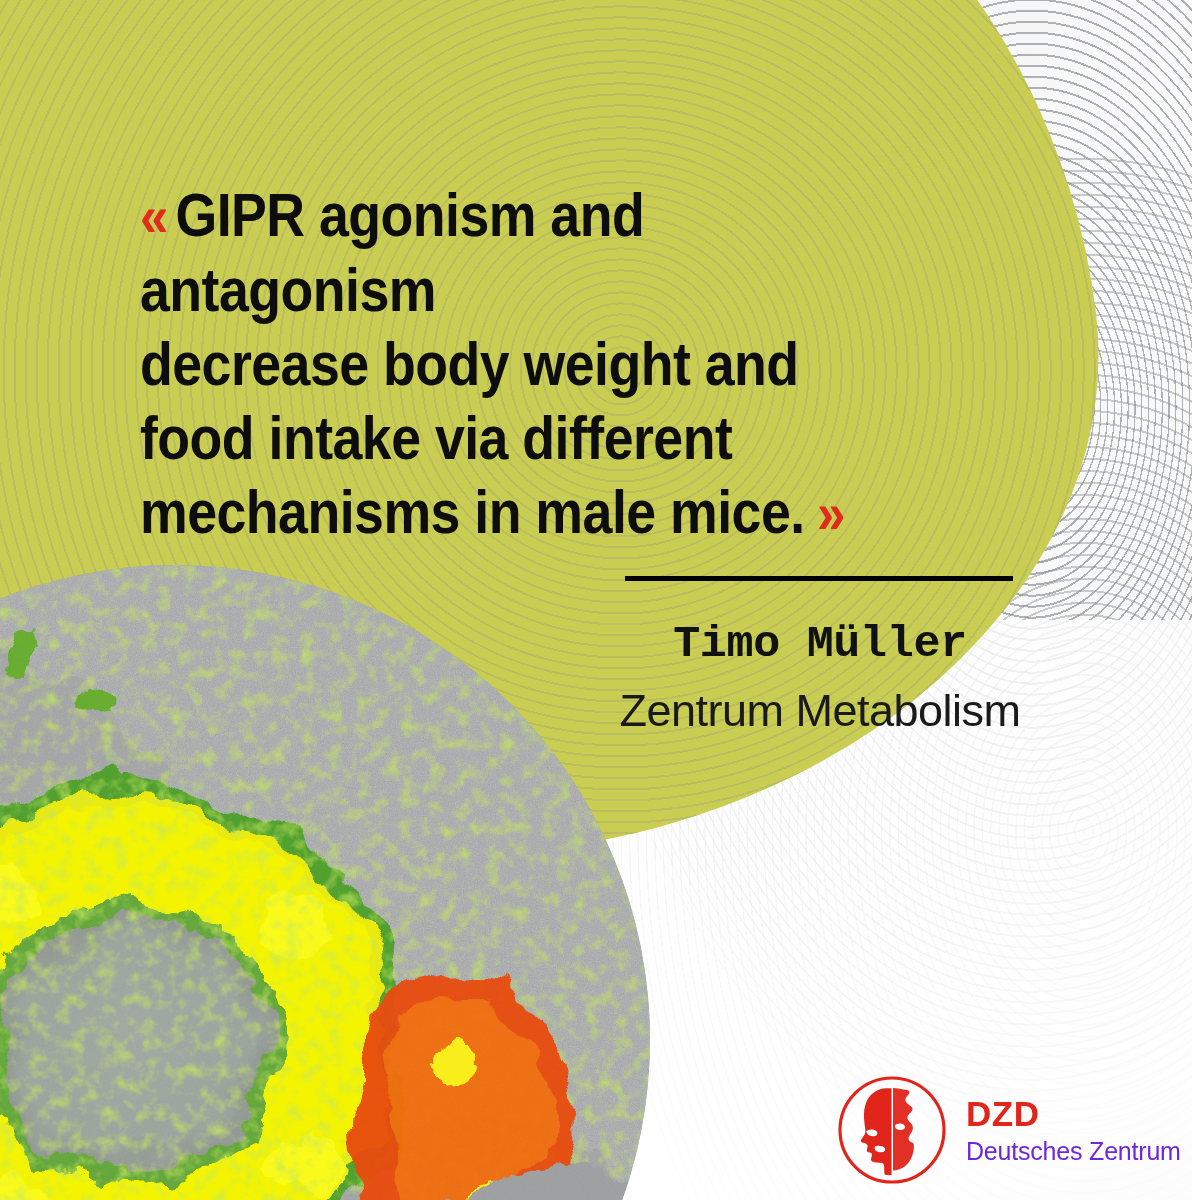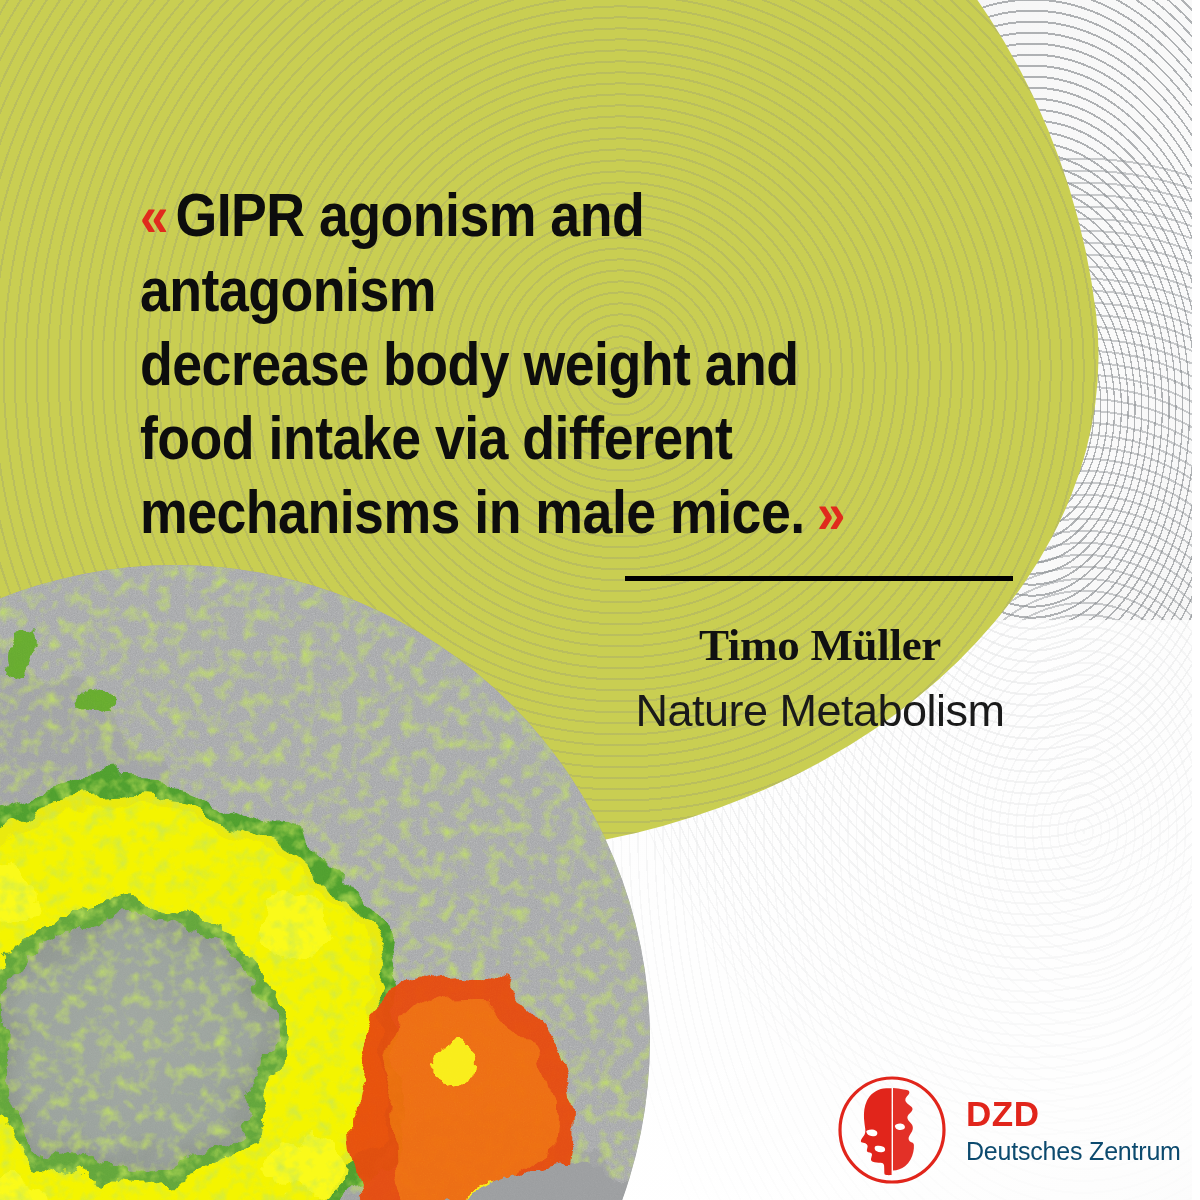--- a/index.html
+++ b/index.html
@@ -160,21 +160,21 @@
     background: #000000;
   }
   .attrib {
     position: absolute;
     left: 560px;
     top: 618px;
     width: 520px;
     text-align: center;
   }
   .attrib-name {
-    font-family: Liberation Serif, serif;
+    font-family: Liberation Mono, monospace;
     font-weight: 700;
     font-size: 45px;
     line-height: 54px;
     color: #111111;
     letter-spacing: -0.3px;
   }
   .attrib-source {
     margin-top: 12px;
     font-family: "Liberation Sans", sans-serif;
     font-weight: 400;
@@ -201,21 +201,21 @@
     font-size: 35px;
     line-height: 36px;
     color: #e1251b;
     letter-spacing: 0.5px;
   }
   .logo-line {
     font-family: "Liberation Sans", sans-serif;
     font-weight: 400;
     font-size: 25px;
     line-height: 31px;
-    color: #0c4a6e;
+    color: #6d28d9;
     letter-spacing: -0.2px;
   }
   .logo-line-1 { margin-top: 4px; }
 </style>
 </head>
 <body>
 
 <div id="poster">
 
   <div class="bg-base"></div>
@@ -332,21 +332,21 @@
   </div>
 
   <div class="quote-block">
     <p class="quote-text"><span class="chev chev-open">«</span><span>GIPR agonism and antagonism</span><br><span>decrease body weight and</span><br><span>food intake via different</span><br><span>mechanisms in male mice.</span><span class="chev chev-close">»</span></p>
   </div>
 
   <div class="divider"></div>
 
   <div class="attrib">
     <div class="attrib-name">Timo Müller</div>
-    <div class="attrib-source">Nature Metabolism</div>
+    <div class="attrib-source">Zentrum Metabolism</div>
   </div>
 
   <div class="logo">
     <svg class="logo-mark" viewBox="0 0 112 112" aria-hidden="true">
       <circle cx="56" cy="56" r="52" fill="none" stroke="#e1251b" stroke-width="3.2"></circle>
       <g fill="#e1251b">
 
         <path d="M47.5 14.5c-7.5 1.2-13.4 5.8-16.6 12.3-2.6 5.3-3.2 11.6-2.9 17.6.2 3.6.8 7 1.2 10.2.3 2.3.2 4.1-.6 5.8-.9 1.9-2.4 3.3-3.3 5-.8 1.5-.5 2.6 1 3.2 1.3.5 2.8.6 4 1.3 1 .6 1.4 1.6 1.3 2.9-.1 1.1-.6 2.1-.7 3.2-.1 1.2.4 2 1.5 2.3.9.3 1.9.3 2.7.8.8.5 1 1.4.8 2.4-.2 1.2-.8 2.3-.9 3.5-.1 1.3.6 2.3 1.8 2.7 2.5.9 5.2.9 7.8 1.1 2.2.2 3.3 1.1 3.5 3 .2 2.2.1 4.5.2 6.7.1 1.9.5 2.4 2.4 2.6 1.6.2 3.3.1 4.9 0V14.3c-2.6-.1-5.3-.1-8.1.2z"></path>
         <path d="M57 14.1v82.4c4.4-.3 8.5-1.6 12-4.3 4.6-3.6 7.1-8.6 8.3-14.2.5-2.3.8-4.7.6-7-.1-1.4-.6-2.3-2-2.6-1.5-.3-2.6-1.1-3.1-2.6-.4-1.4-.2-2.7.5-3.9.9-1.6 2-3.1 2.8-4.7 1.4-2.9 1-5.6-1.2-8-.9-1-1.9-1.9-2.6-3-1.3-2-1.3-4 .3-5.8 1-1.1 2.2-2 3.1-3.2 1.3-1.8 1.1-3.4-.6-4.8-1.2-1-2.6-1.8-3.8-2.9-2.5-2.3-2.7-4.6-.5-7.1.7-.8 1.5-1.5 2.1-2.4 1-1.6.5-3.1-1.3-3.7-1.3-.4-2.7-.5-4-.8-3.6-.8-7.1-1.2-10.6-1.4z" opacity="0.95"></path>
         <path d="M31 56.5c1.6-.6 3.3-.9 5-.9 1.4 0 2.7.4 3.9 1.2 1.1.7 1.6 1.7 1.4 3-.2 1.2-1 1.9-2.1 2.2-1.9.5-3.8.4-5.6-.4-1.6-.7-2.7-1.9-3.2-3.6-.1-.5-.2-1 .6-1.5z" fill="#ffffff"></path>

